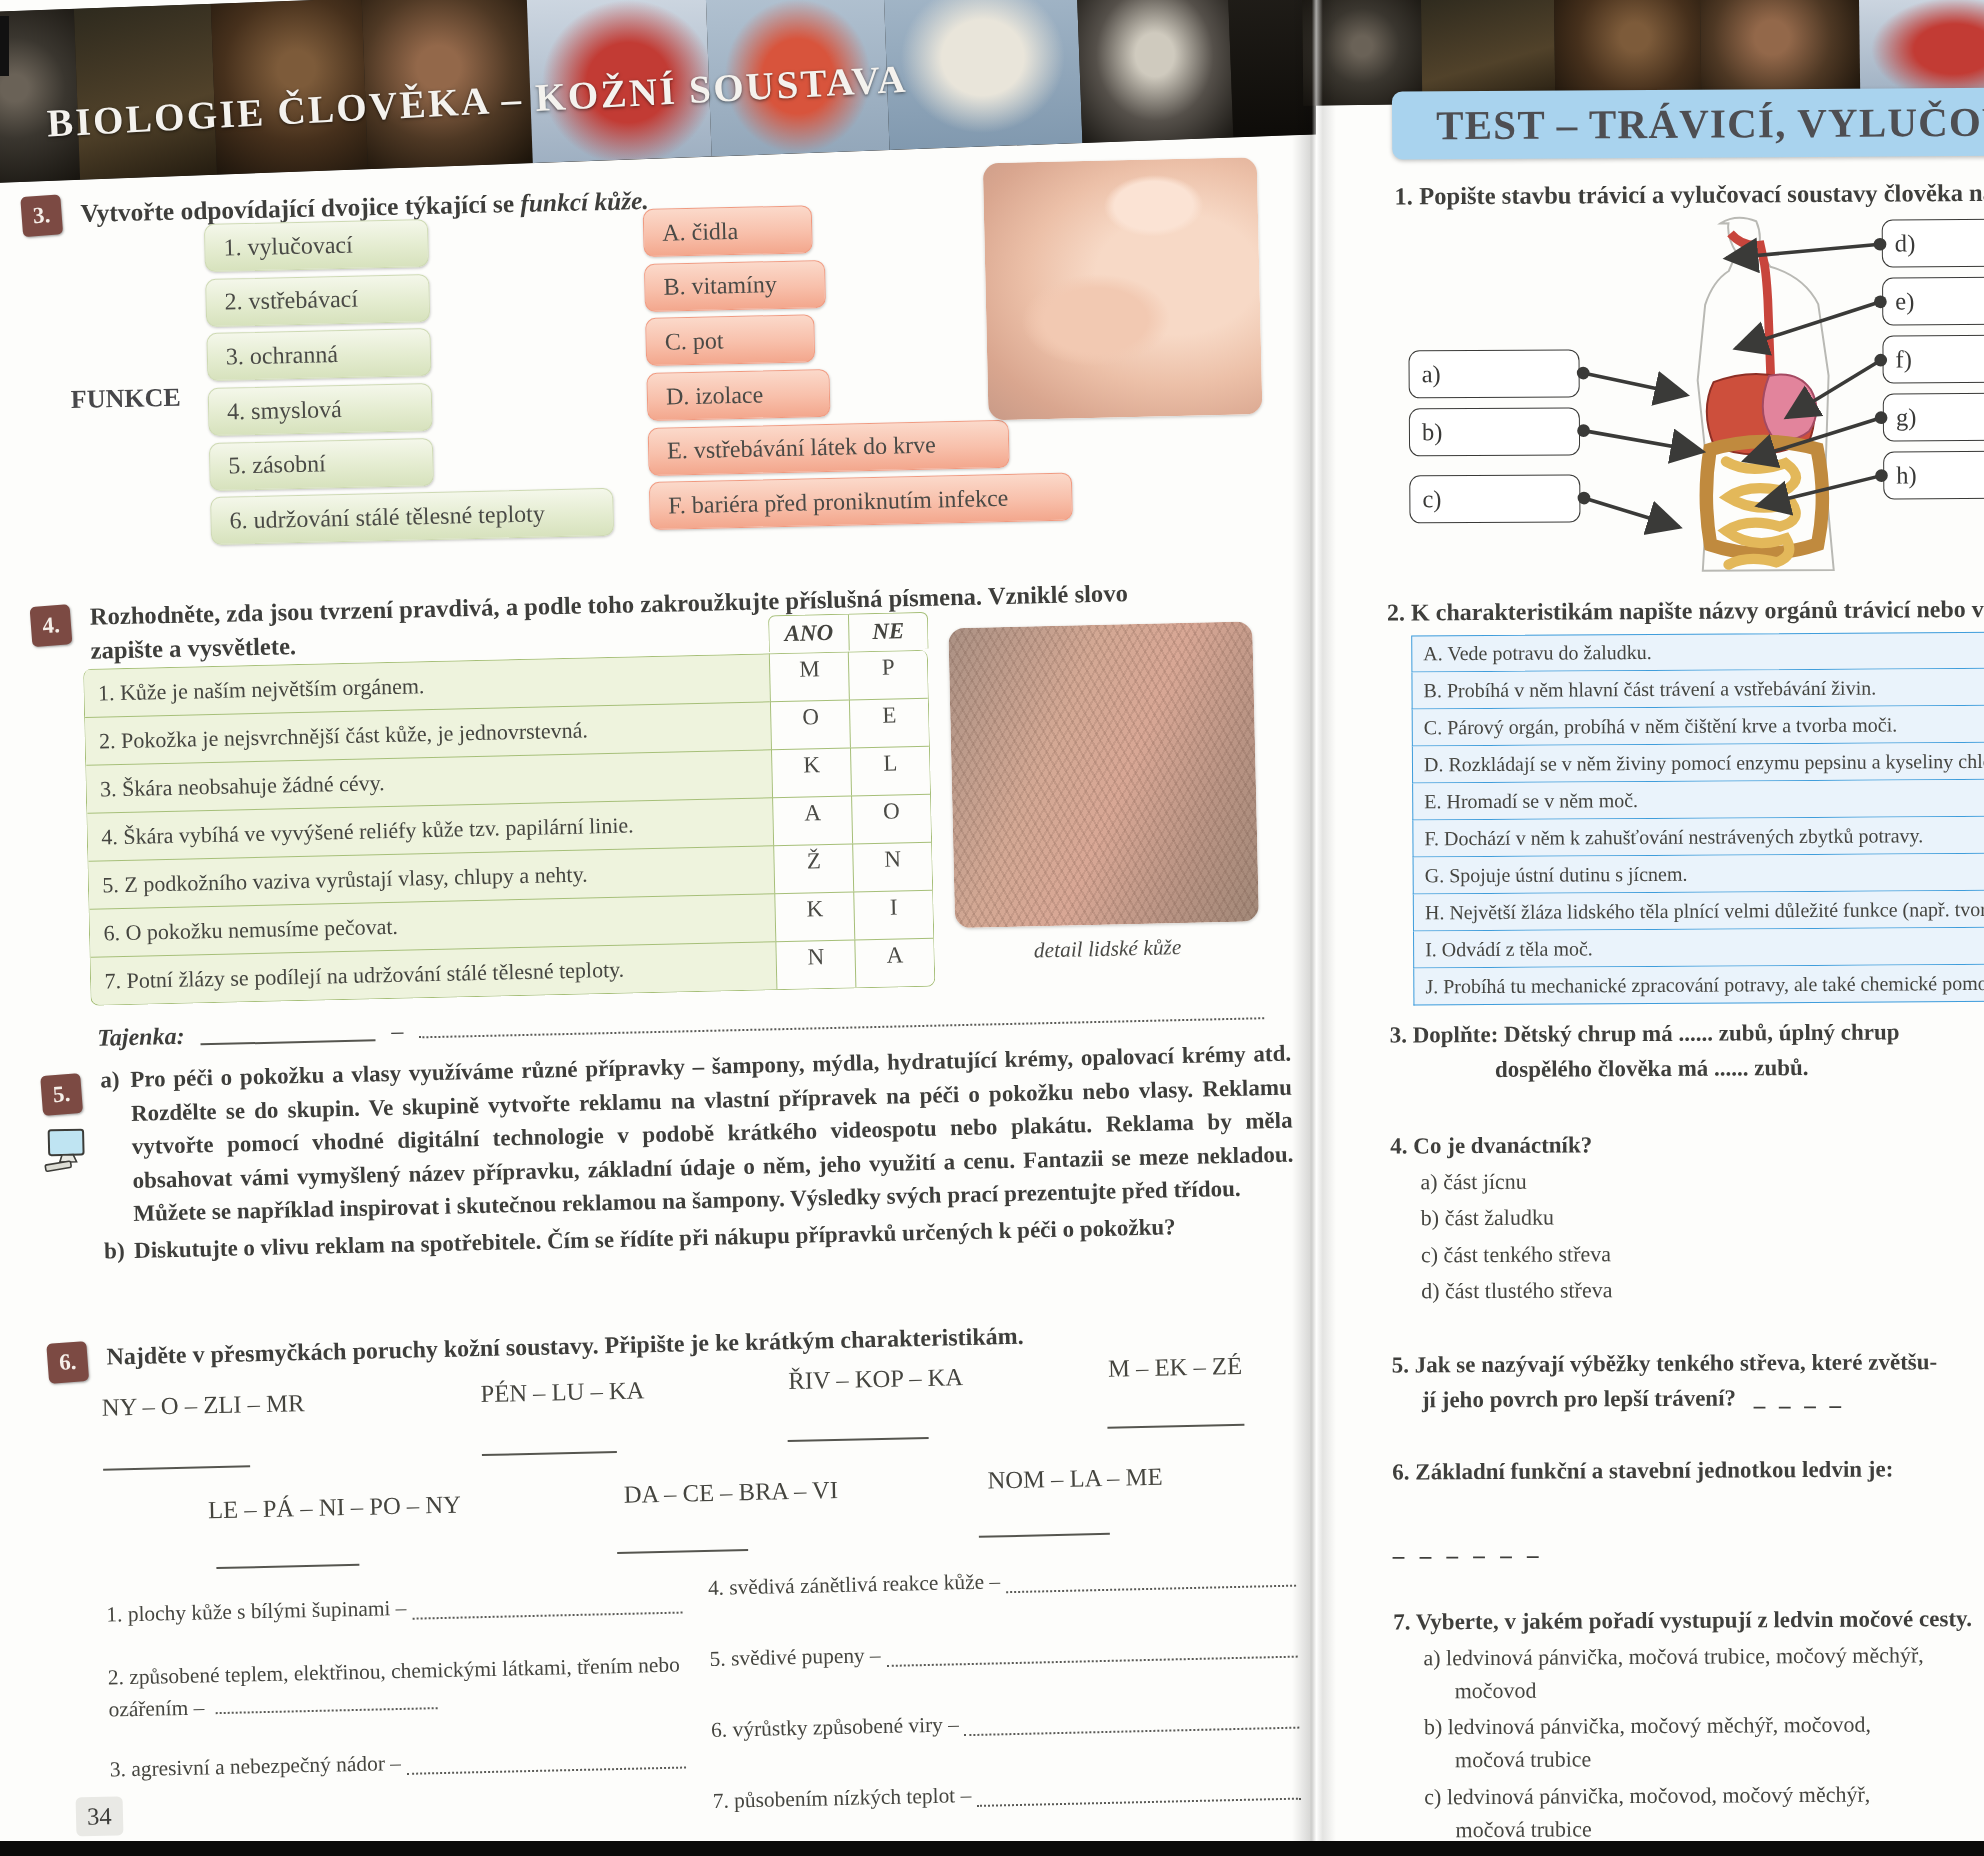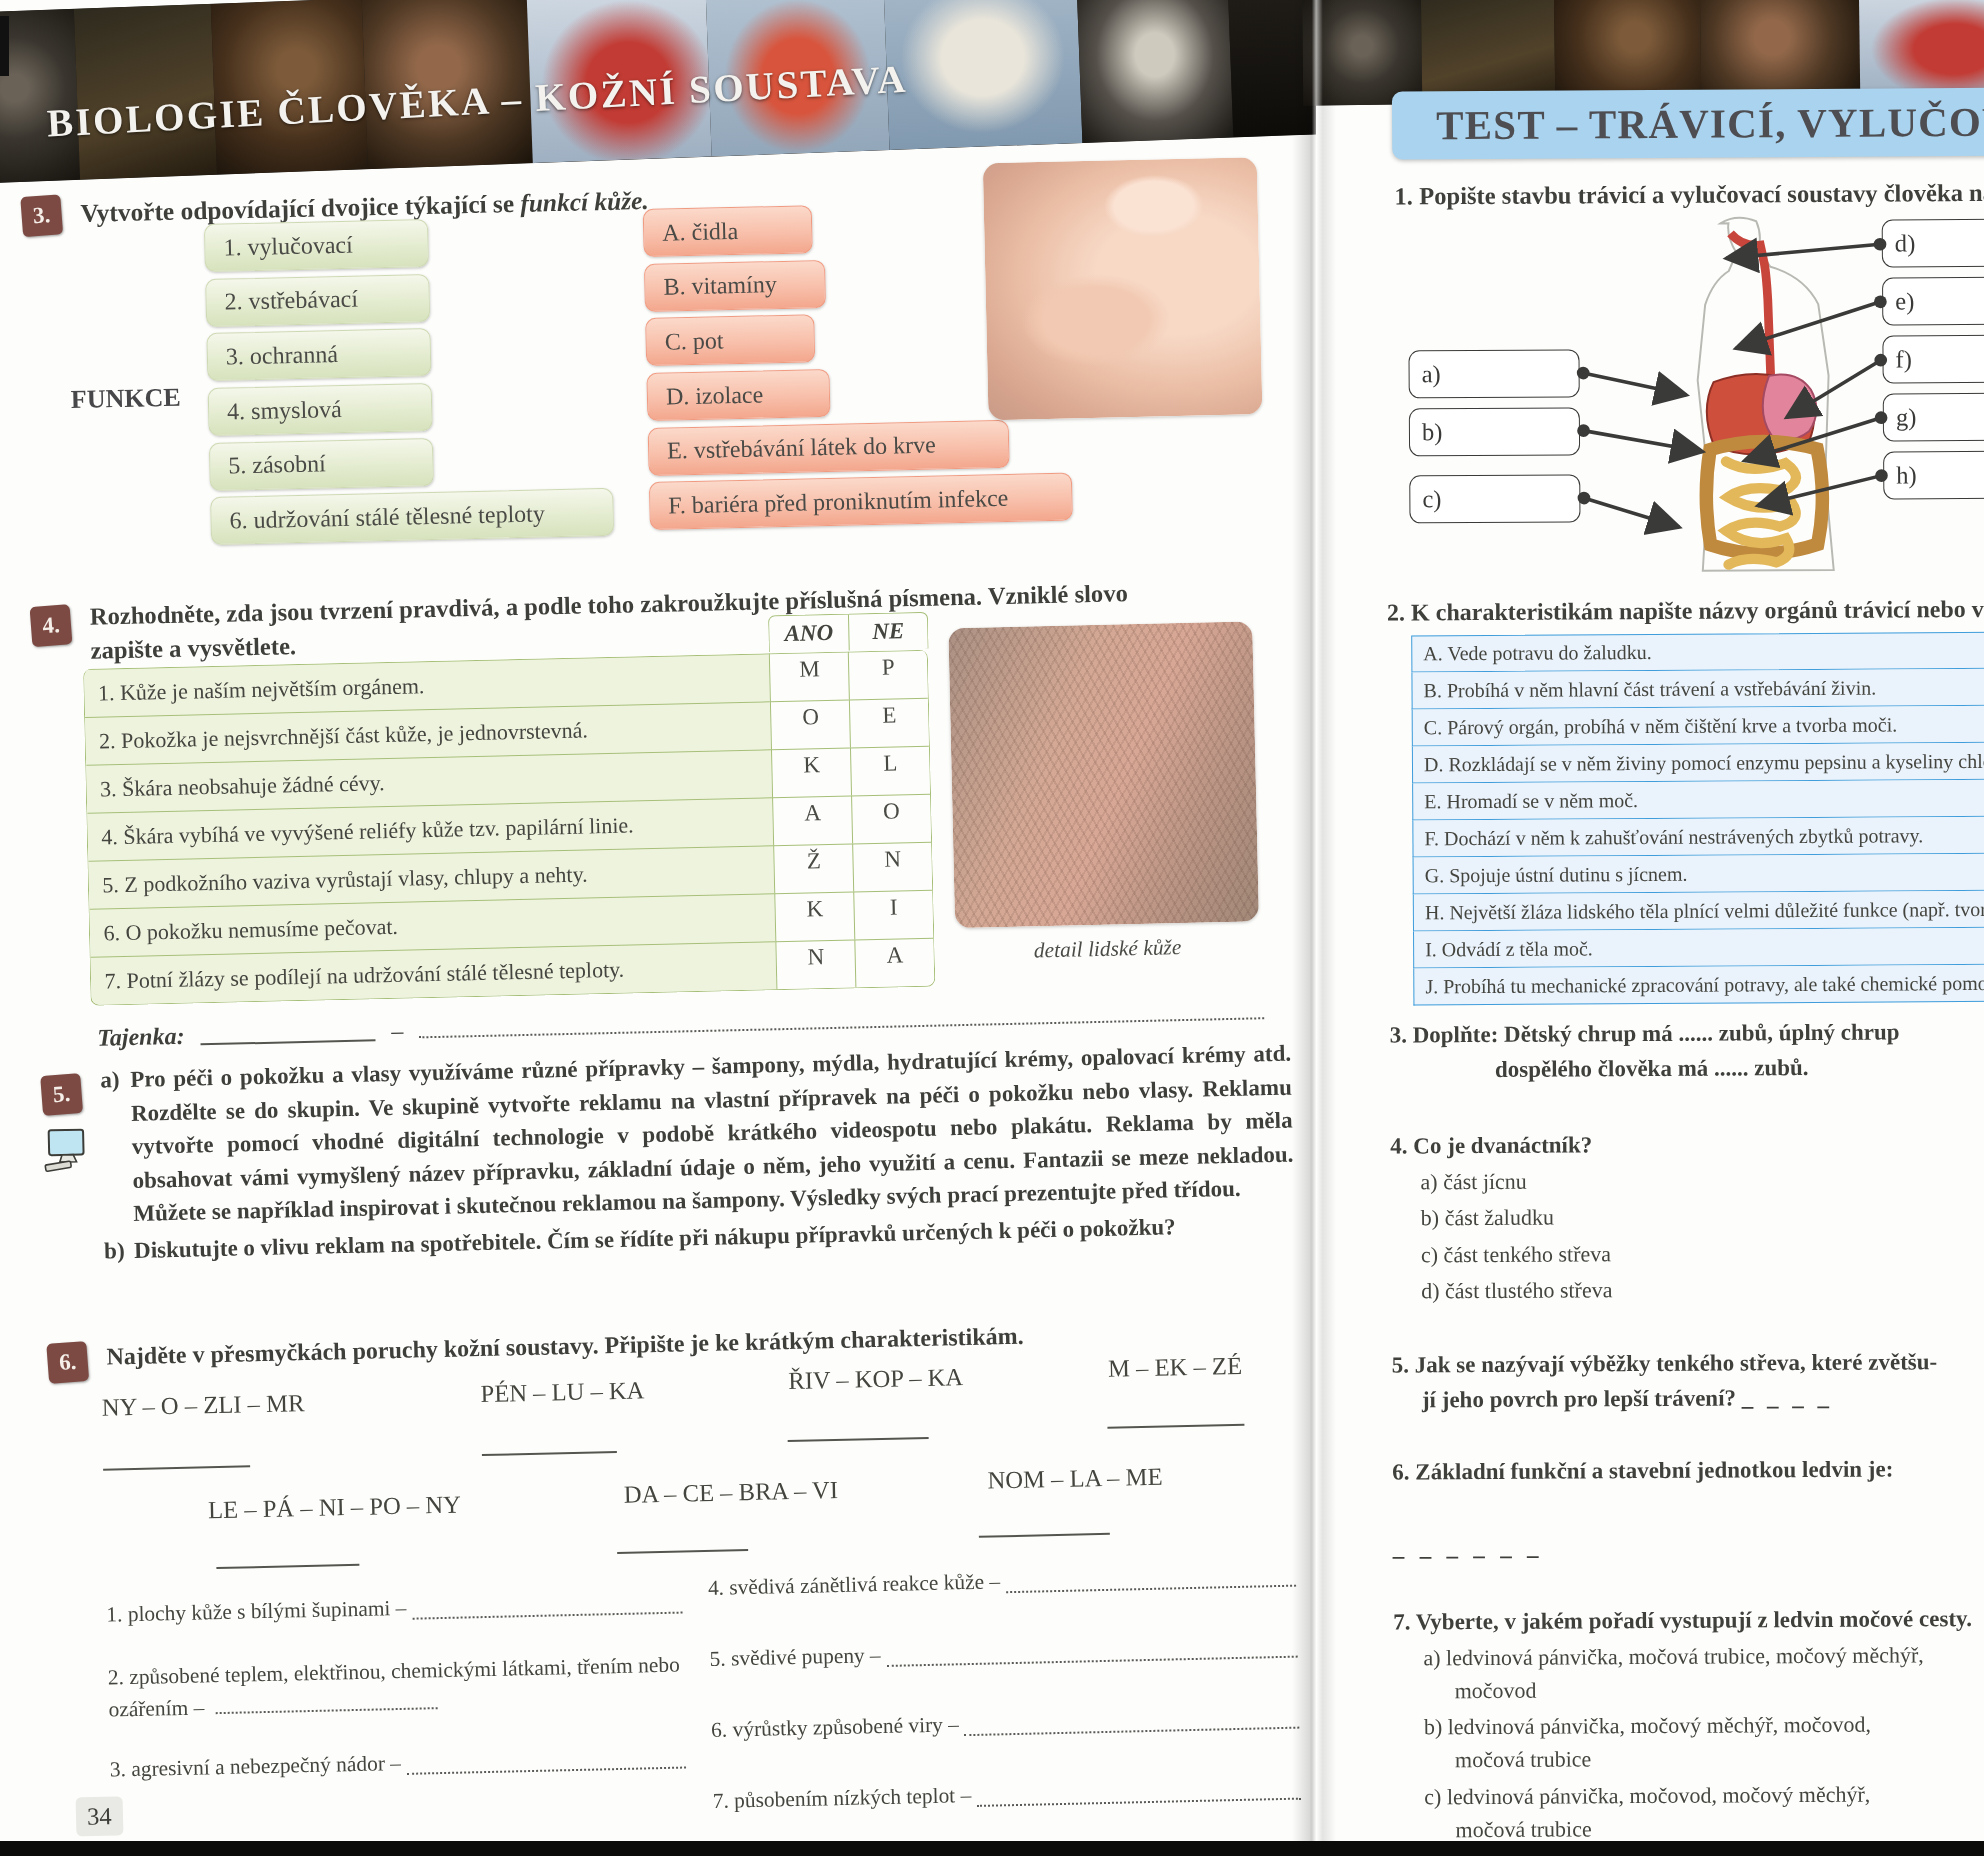--- a/index.html
+++ b/index.html
@@ -444,21 +444,21 @@
         <div class="qhead">4. Co je dvanáctník?</div>
         <div class="opt" style="padding-left:30px;">a) část jícnu</div>
         <div class="opt" style="padding-left:30px;">b) část žaludku</div>
         <div class="opt" style="padding-left:30px;">c) část tenkého střeva</div>
         <div class="opt" style="padding-left:30px;">d) část tlustého střeva</div>
       </div>
       <div style="margin-top:48px;">
         <div class="qhead">5. Jak se nazývají výběžky tenkého střeva, které zvětšu-</div>
         <div class="qhead" style="padding-left:30px;margin-top:8.7px;">
           <span>jí jeho povrch pro lepší trávení?</span>
-          <span style="letter-spacing:4px;">_ _ _ _</span>
+          <span style="letter-spacing:4px;margin-left:12px;">_ _ _ _</span>
         </div>
       </div>
       <div style="margin-top:46px;">
         <div class="qhead">6. Základní funkční a stavební jednotkou ledvin je:</div>
         <div class="qhead" style="margin-top:50px;letter-spacing:4.8px;">_ _ _ _ _ _</div>
       </div>
       <div style="margin-top:48px;">
         <div class="qhead">7. Vyberte, v jakém pořadí vystupují z ledvin močové cesty.</div>
         <div class="opt" style="padding-left:30px;">
           <div>a) ledvinová pánvička, močová trubice, močový měchýř,</div>

